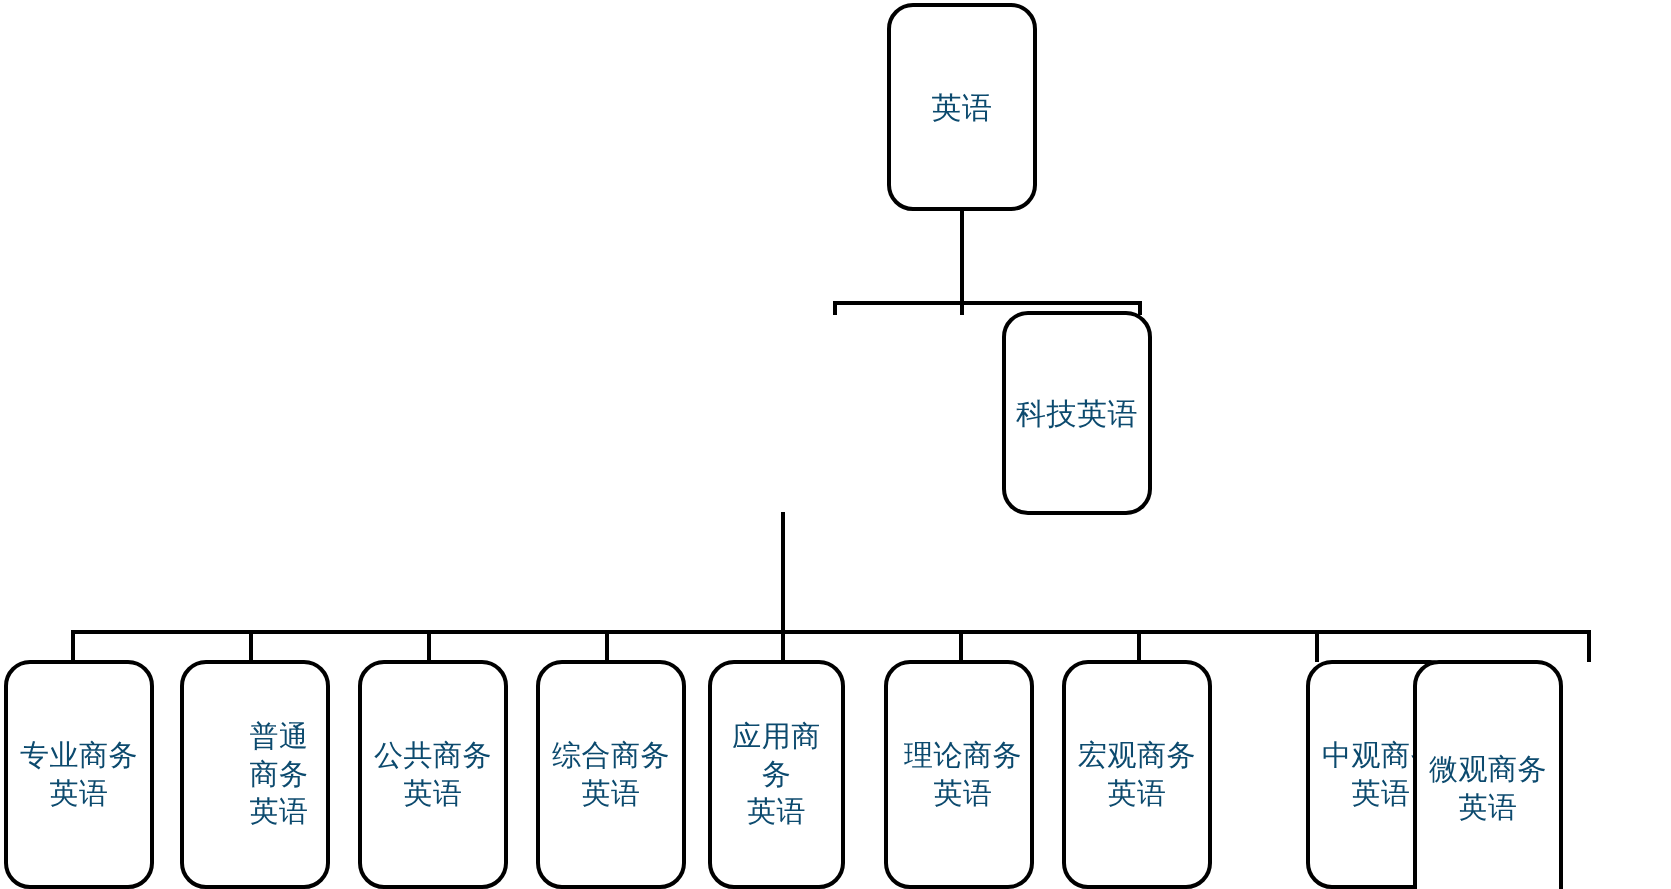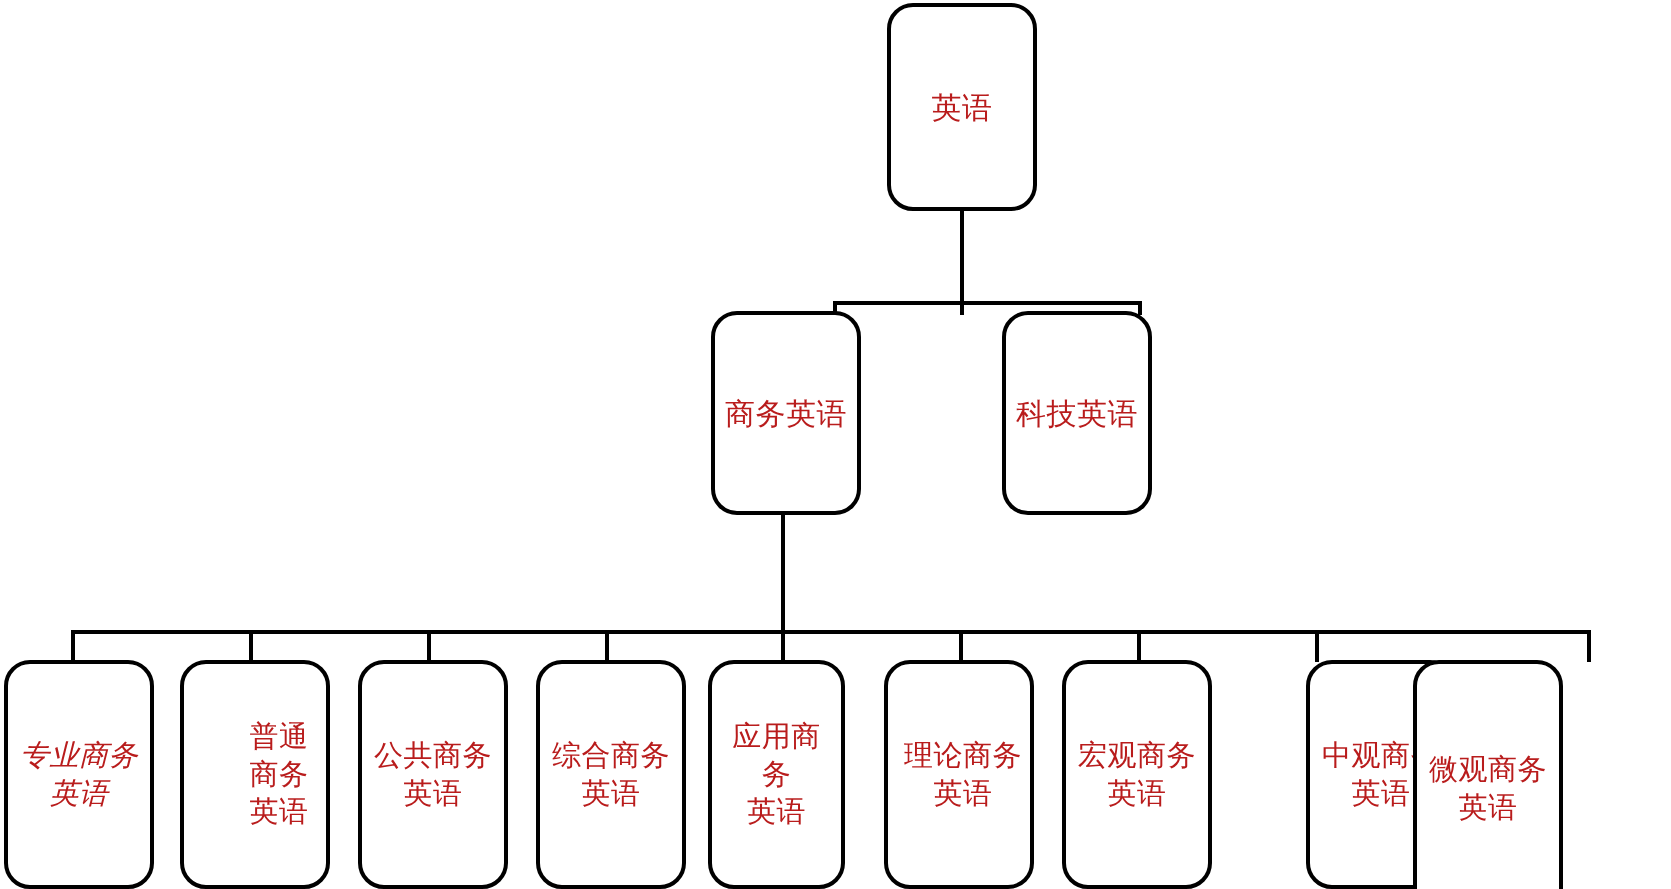--- a/index.html
+++ b/index.html
@@ -24,21 +24,21 @@
     background: #ffffff;
     border: 4px solid #000000;
     border-radius: 26px;
     display: flex;
     align-items: center;
     justify-content: center;
     z-index: 3;
   }
   .node-label {
     font-family: "Liberation Serif", "DejaVu Serif", serif;
-    color: #b91c1c;
+    color: #0c4a6e;
     text-align: center;
     line-height: 1.30;
     letter-spacing: 0.5px;
     white-space: pre-line;
     padding: 0 6px;
   }
   .lvl0 .node-label { font-size: 30px; }
   .lvl1 .node-label { font-size: 30px; }
   .lvl2 .node-label { font-size: 29px; }
 
@@ -71,28 +71,25 @@
   <div class="edge edge-v" style="left:781px; top:630px; height:32px;"></div>
   <div class="edge edge-v" style="left:959px; top:630px; height:32px;"></div>
   <div class="edge edge-v" style="left:1137px; top:630px; height:32px;"></div>
   <div class="edge edge-v" style="left:1315px; top:630px; height:32px;"></div>
   <div class="edge edge-v" style="left:1587px; top:630px; height:32px;"></div>
 
   <div class="node lvl0" style="left:887px; top:3px; width:150px; height:208px;">
     <span class="node-label">英语</span>
   </div>
 
-  <div class="node lvl1" style="left:711px; top:311px; width:150px; height:204px;">
-    <span class="node-label">商务英语</span>
-  </div>
   <div class="node lvl1" style="left:1002px; top:311px; width:150px; height:204px;">
     <span class="node-label">科技英语</span>
   </div>
 
-  <div class="node lvl2" style="left:4px; top:660px; width:150px; height:229px;font-style:italic;">
+  <div class="node lvl2" style="left:4px; top:660px; width:150px; height:229px;">
     <span class="node-label">专业商务
 英语</span>
   </div>
   <div class="node lvl2" style="left:180px; top:660px; width:150px; height:229px;padding-left:48px;">
     <span class="node-label">普通商务
 英语</span>
   </div>
   <div class="node lvl2" style="left:358px; top:660px; width:150px; height:229px;">
     <span class="node-label">公共商务
 英语</span>

